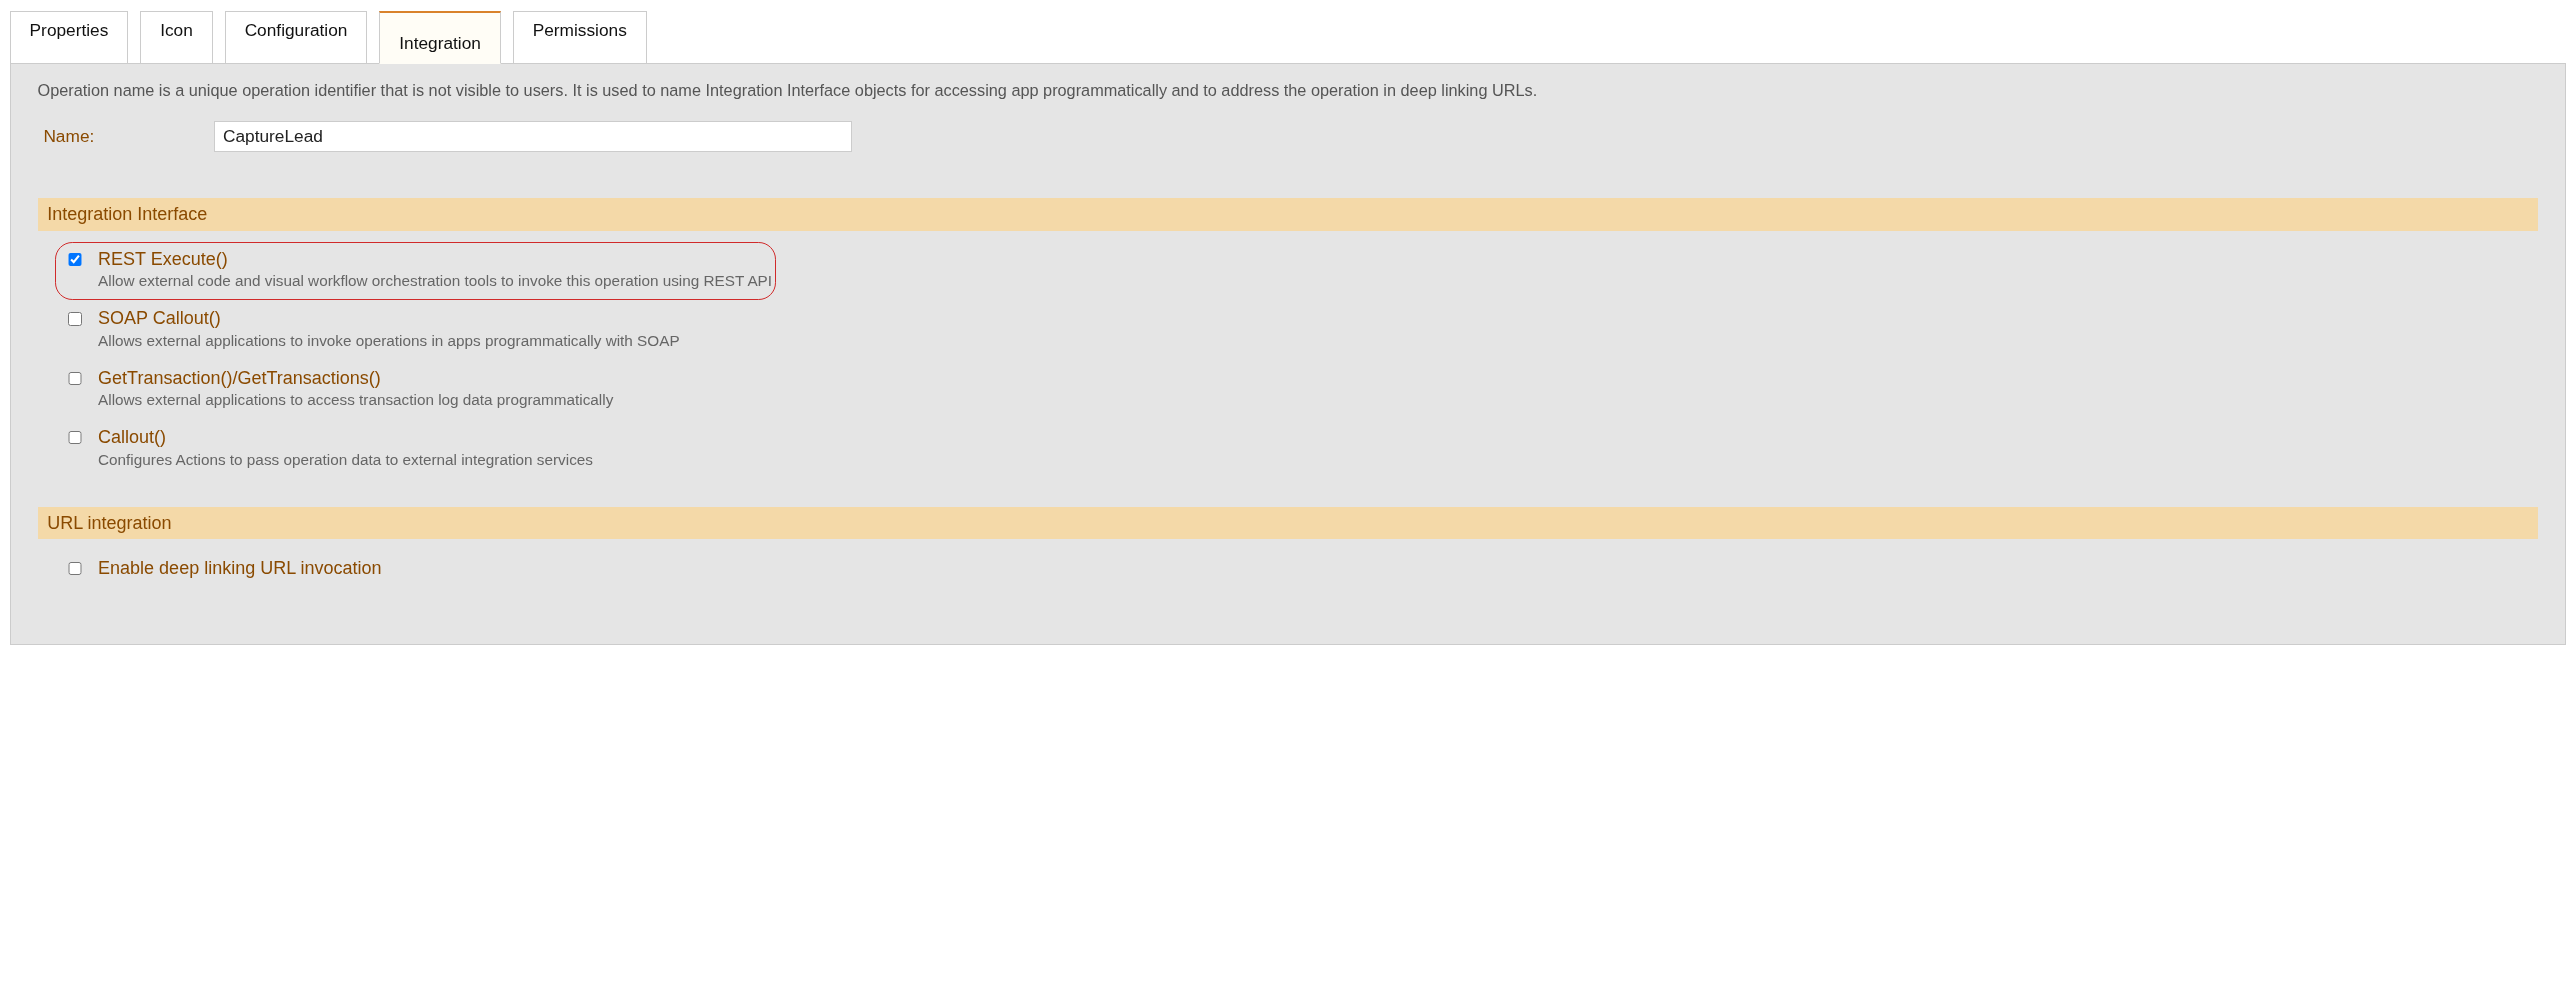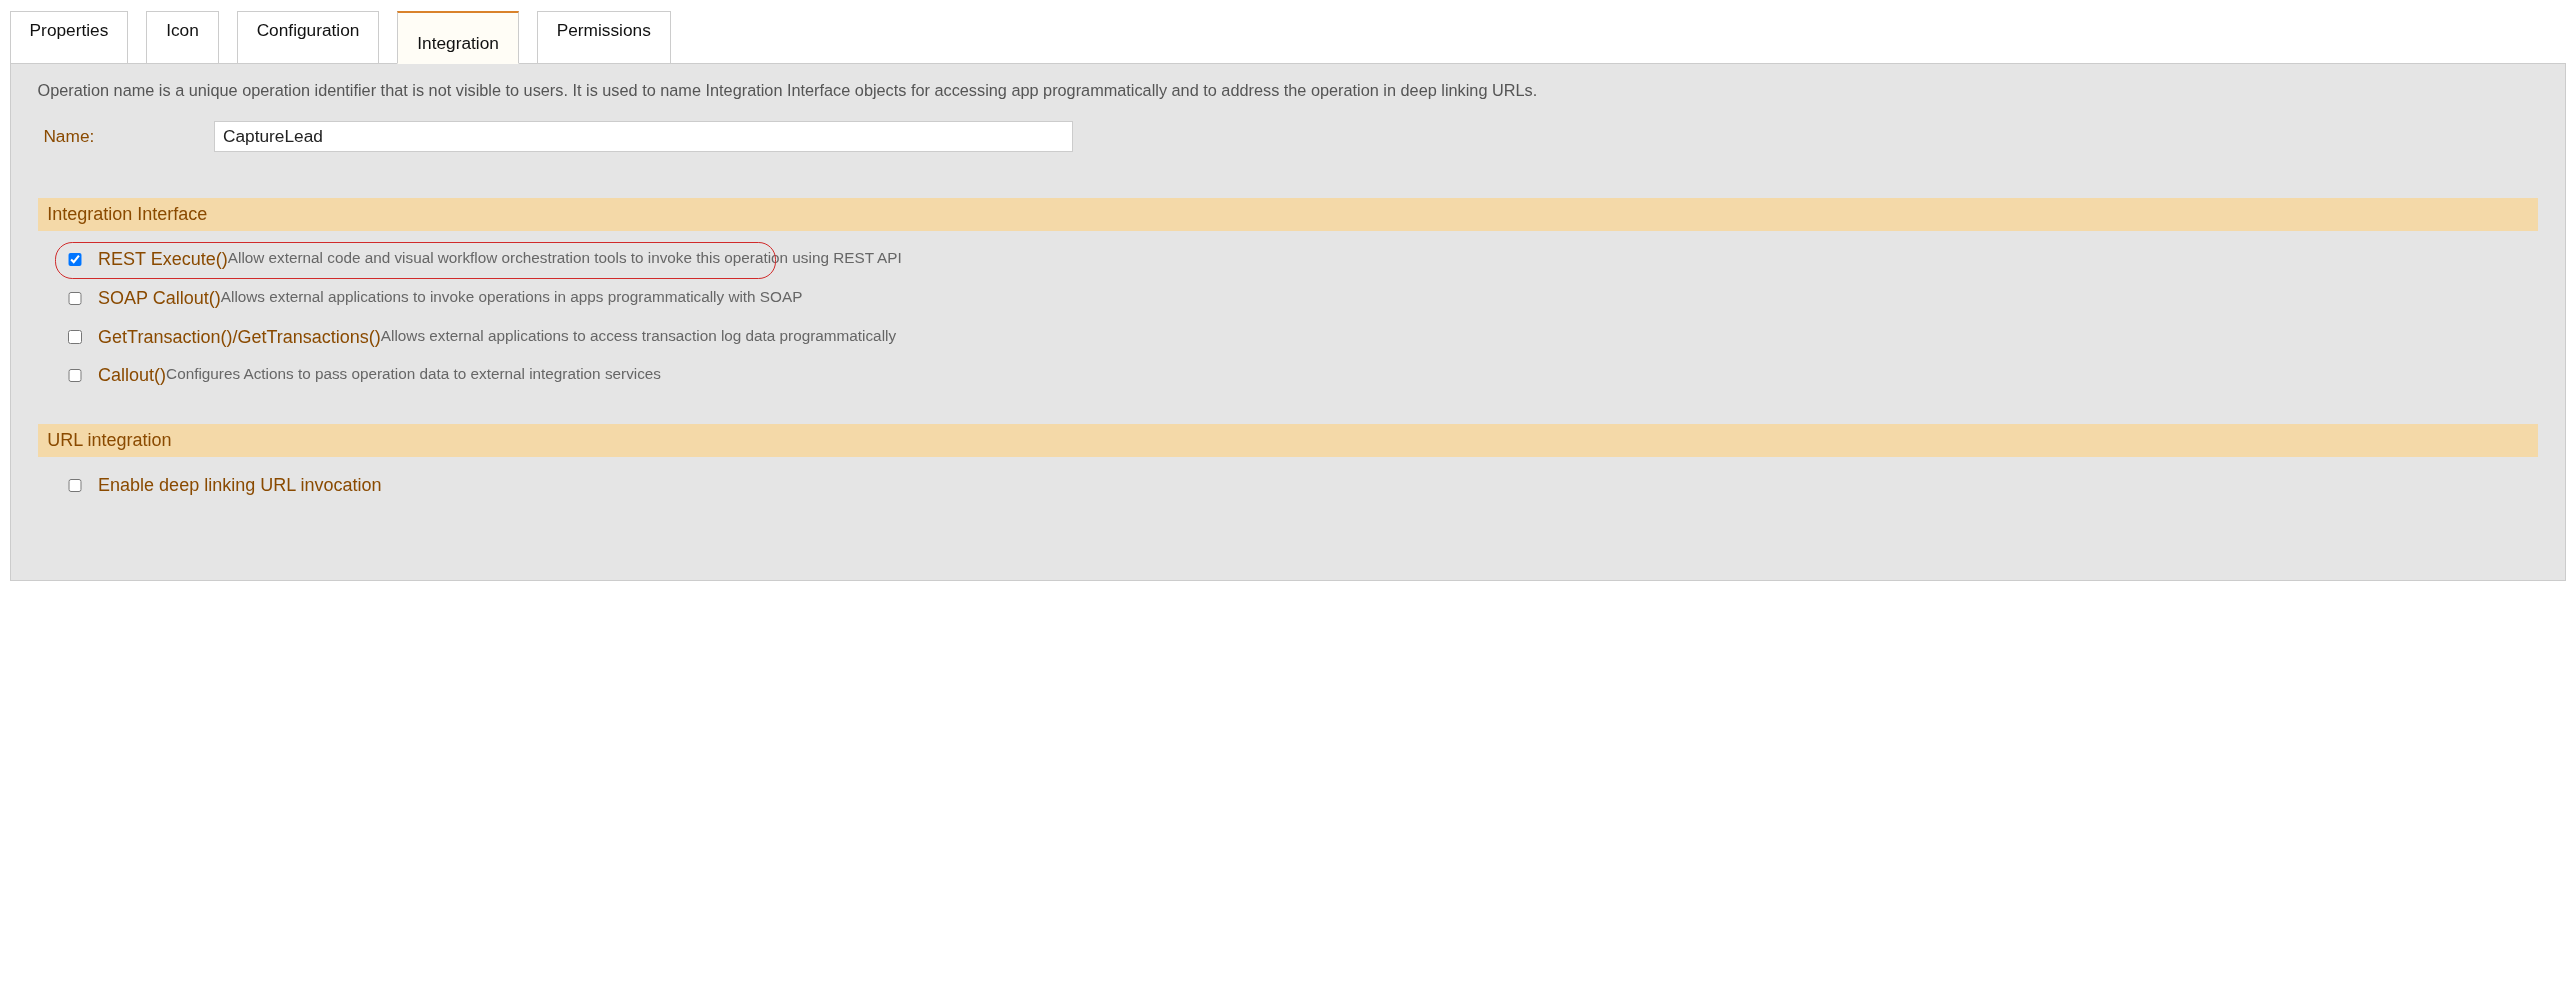--- a/index.html
+++ b/index.html
@@ -6,21 +6,21 @@
   body {
     margin: 0;
     font-family: "Helvetica Neue", Arial, sans-serif;
     font-size: 16.3px;
     color: #333;
     background: #fff;
     padding: 9.6px;
   }
   .tabs {
     display: flex;
-    gap: 12px;
+    gap: 6px;
     margin-bottom: 0;
     position: relative;
     z-index: 2;
   }
   .tab {
     padding: 8.6px 19px 9.6px 19px;
     border: 1px solid #ccc;
     background: #fff;
     font-size: 17.3px;
     color: #111;
@@ -53,21 +53,21 @@
     align-items: center;
     gap: 120px;
     margin-bottom: 46px;
     margin-left: 5.8px;
   }
   .name-label {
     font-size: 17.3px;
     color: #8a4a00;
   }
   .name-input {
-    width: 859px;
+    width: 638px;
     font-size: 17.3px;
     padding: 3.8px 7.7px;
     border: 1px solid #ccc;
     background: #fff;
     color: #222;
   }
   .section-header {
     background: #f4d9a8;
     color: #8a4a00;
     font-size: 18px;
@@ -95,21 +95,21 @@
     width: 719px;
     border: 1.9px solid #d02a2a;
     border-radius: 17.3px;
     pointer-events: none;
   }
   .option input[type="checkbox"] {
     margin-top: 4.8px;
     width: 13.4px;
     height: 13.4px;
   }
-  .opt-text { display: flex; flex-direction: row; }
+  .opt-text { display: flex; flex-direction: column; }
   .opt-title {
     font-size: 18px;
     color: #8a4a00;
     line-height: 1.3;
   }
   .opt-desc {
     font-size: 15.3px;
     color: #666;
     line-height: 1.35;
   }

